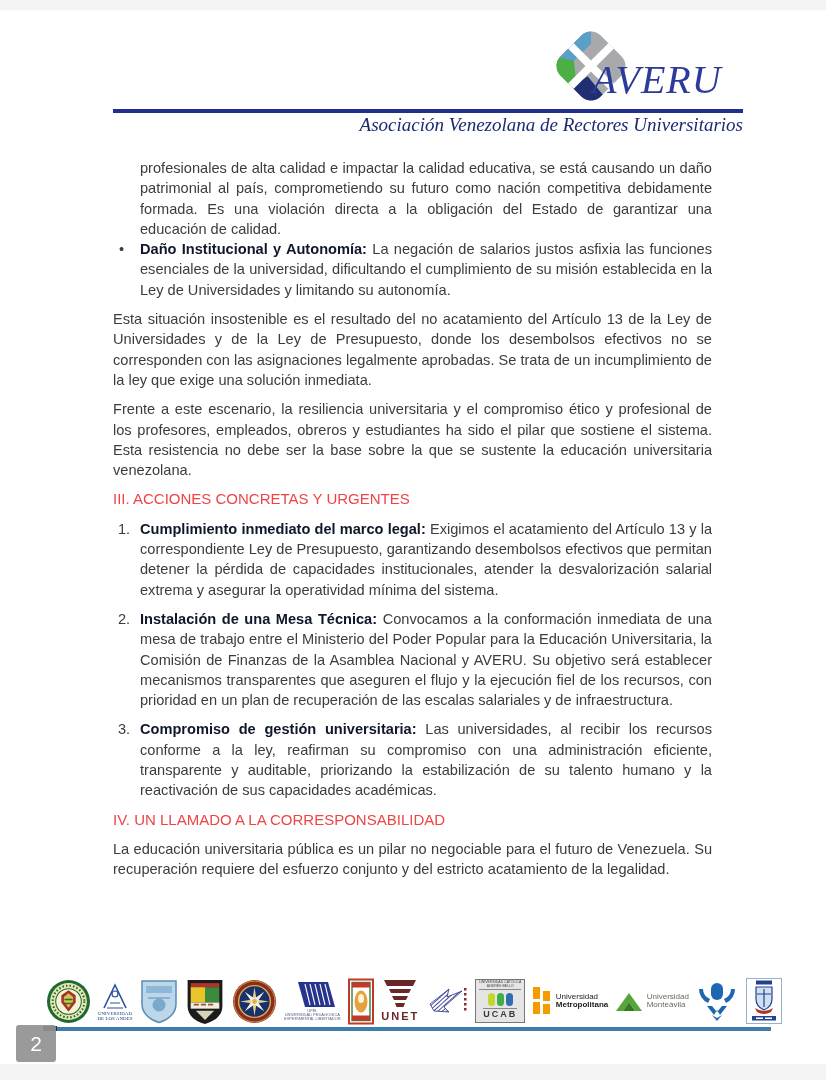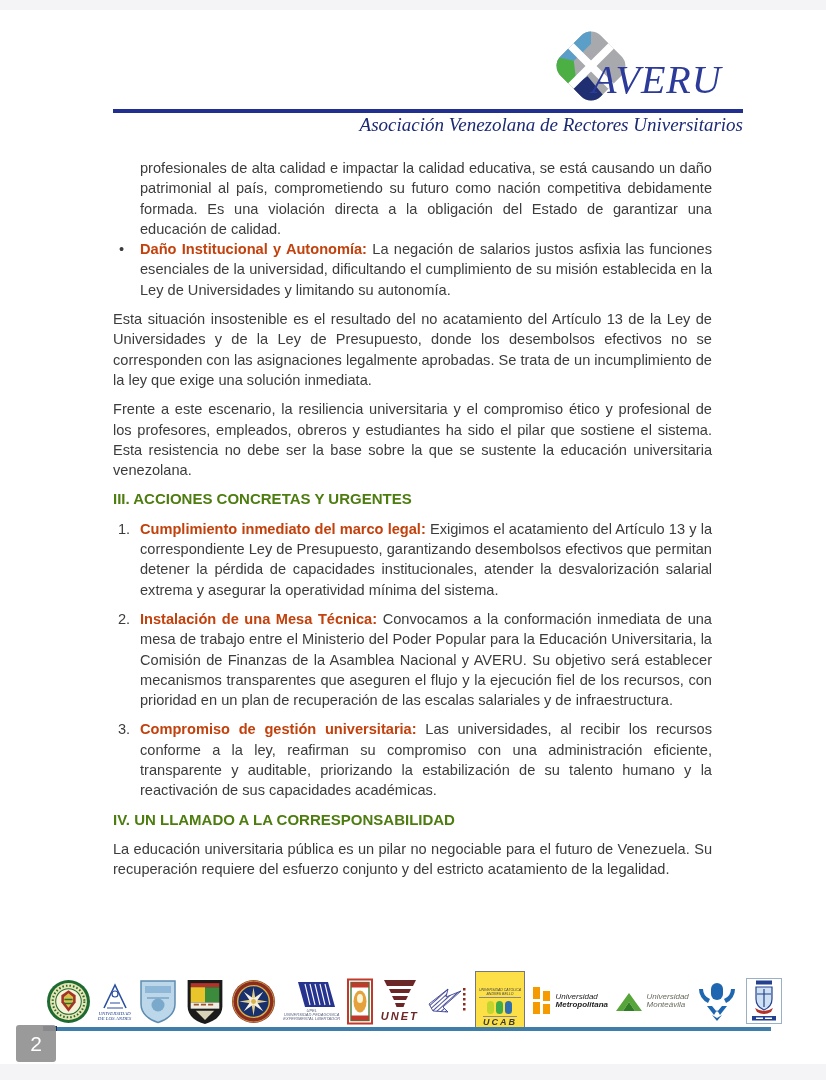--- a/index.html
+++ b/index.html
@@ -30,32 +30,32 @@
   .doc-body {
     position:absolute; left:113px; top:158px; width:599px;
     font-size:14.6px; line-height:20.3px; color:#3c3c3c; text-align:justify;
   }
   .doc-body p { margin:0 0 9px; }
   p.cont { margin-left:27px; margin-bottom:0; }
   .hang { position:relative; padding-left:27px; margin:0; }
   .hang .marker { position:absolute; left:6px; top:0; }
   .hang .num { position:absolute; left:5px; top:0; }
   .blk { margin-bottom:9px; }
-  .doc-body h3 { font-size:15px; font-weight:bold; color:#4d7c0f; margin:5px 0 9px; text-align:left; }
-  strong.lead { font-weight:bold; color:#c2410c; }
+  .doc-body h3 { font-size:15px; font-weight:normal; color:#ef4444; margin:5px 0 9px; text-align:left; }
+  strong.lead { font-weight:bold; color:#0f172a; }
 
   
   .logo-strip {
     position:absolute; left:46px; top:976px; width:736px; height:50px;
     display:flex; align-items:center; justify-content:space-between;
   }
-  .logo { display:flex; flex-direction:column; align-items:center; justify-content:center; line-height:1.05;font-style:italic; }
+  .logo { display:flex; flex-direction:column; align-items:center; justify-content:center; line-height:1.05; }
   .cap { text-align:center; color:#23418f; }
   .cap-serif { font-family:"Liberation Serif", serif; }
-  .ucab-box { border:1px solid #777; padding:17px 3px 2px; background:#fde047; display:flex; flex-direction:column; align-items:center; }
+  .ucab-box { border:1px solid #777; padding:1px 3px 2px; background:#e5e5e5; display:flex; flex-direction:column; align-items:center; }
   .ucab-top { font-size:3.5px; color:#444; text-align:center; border-bottom:1px solid #888; padding-bottom:1px; margin-bottom:2px; white-space:nowrap; }
   .ucab-dots { display:flex; gap:2px; margin:1px 0 2px; }
   .ucab-dots span { width:7px; height:13px; border-radius:4px; display:block; }
   .ucab-name { font-size:9px; font-weight:bold; color:#3a3a3a; letter-spacing:2px; border-top:1px solid #888; padding-top:1px; }
   .unimet { flex-direction:row; gap:4px; }
   .unimet-txt { font-size:8px; color:#1d1d1d; text-align:left; }
   .unimet-txt b { display:block; }
   .monteavila { flex-direction:row; gap:4px; }
   .monte-txt { font-size:8px; color:#6b6b5f; text-align:left; }
   .footer-rule { position:absolute; left:57px; top:1027px; width:714px; height:4px; background:#3f7dab; }

